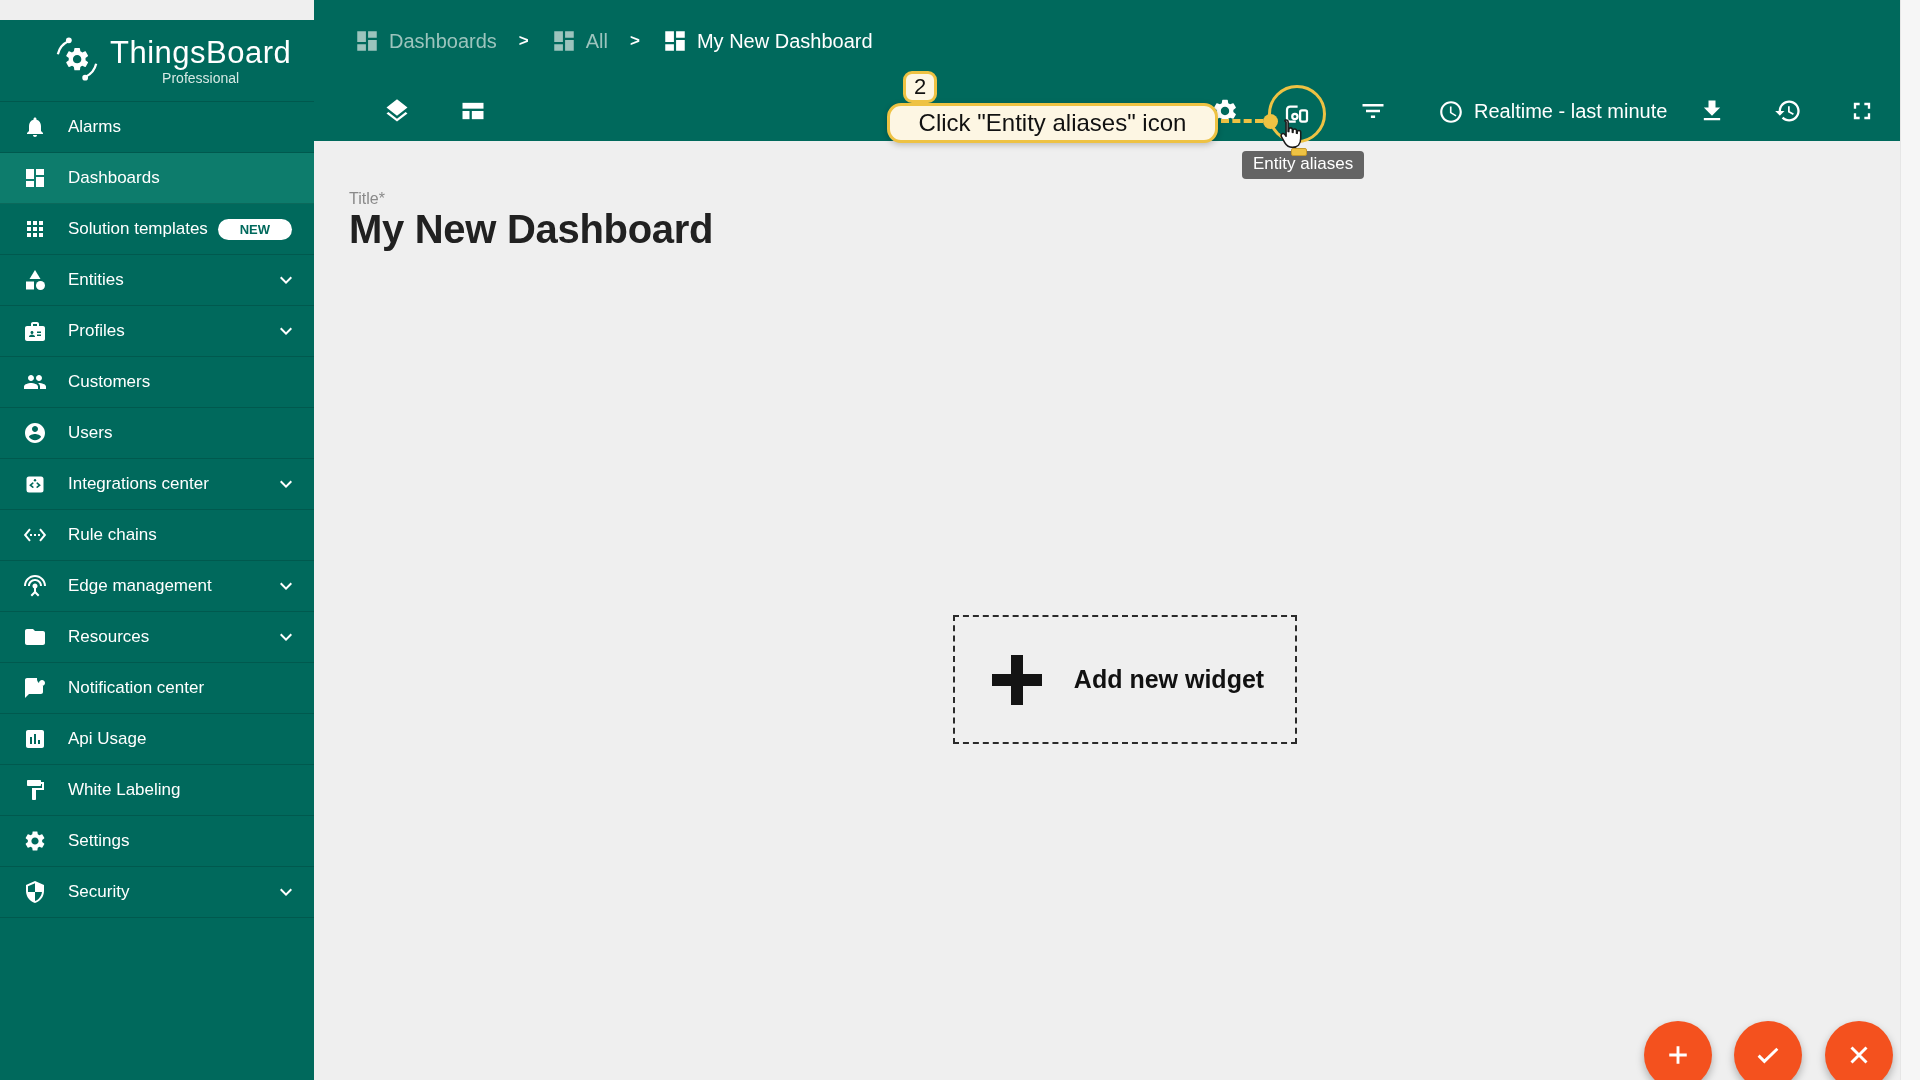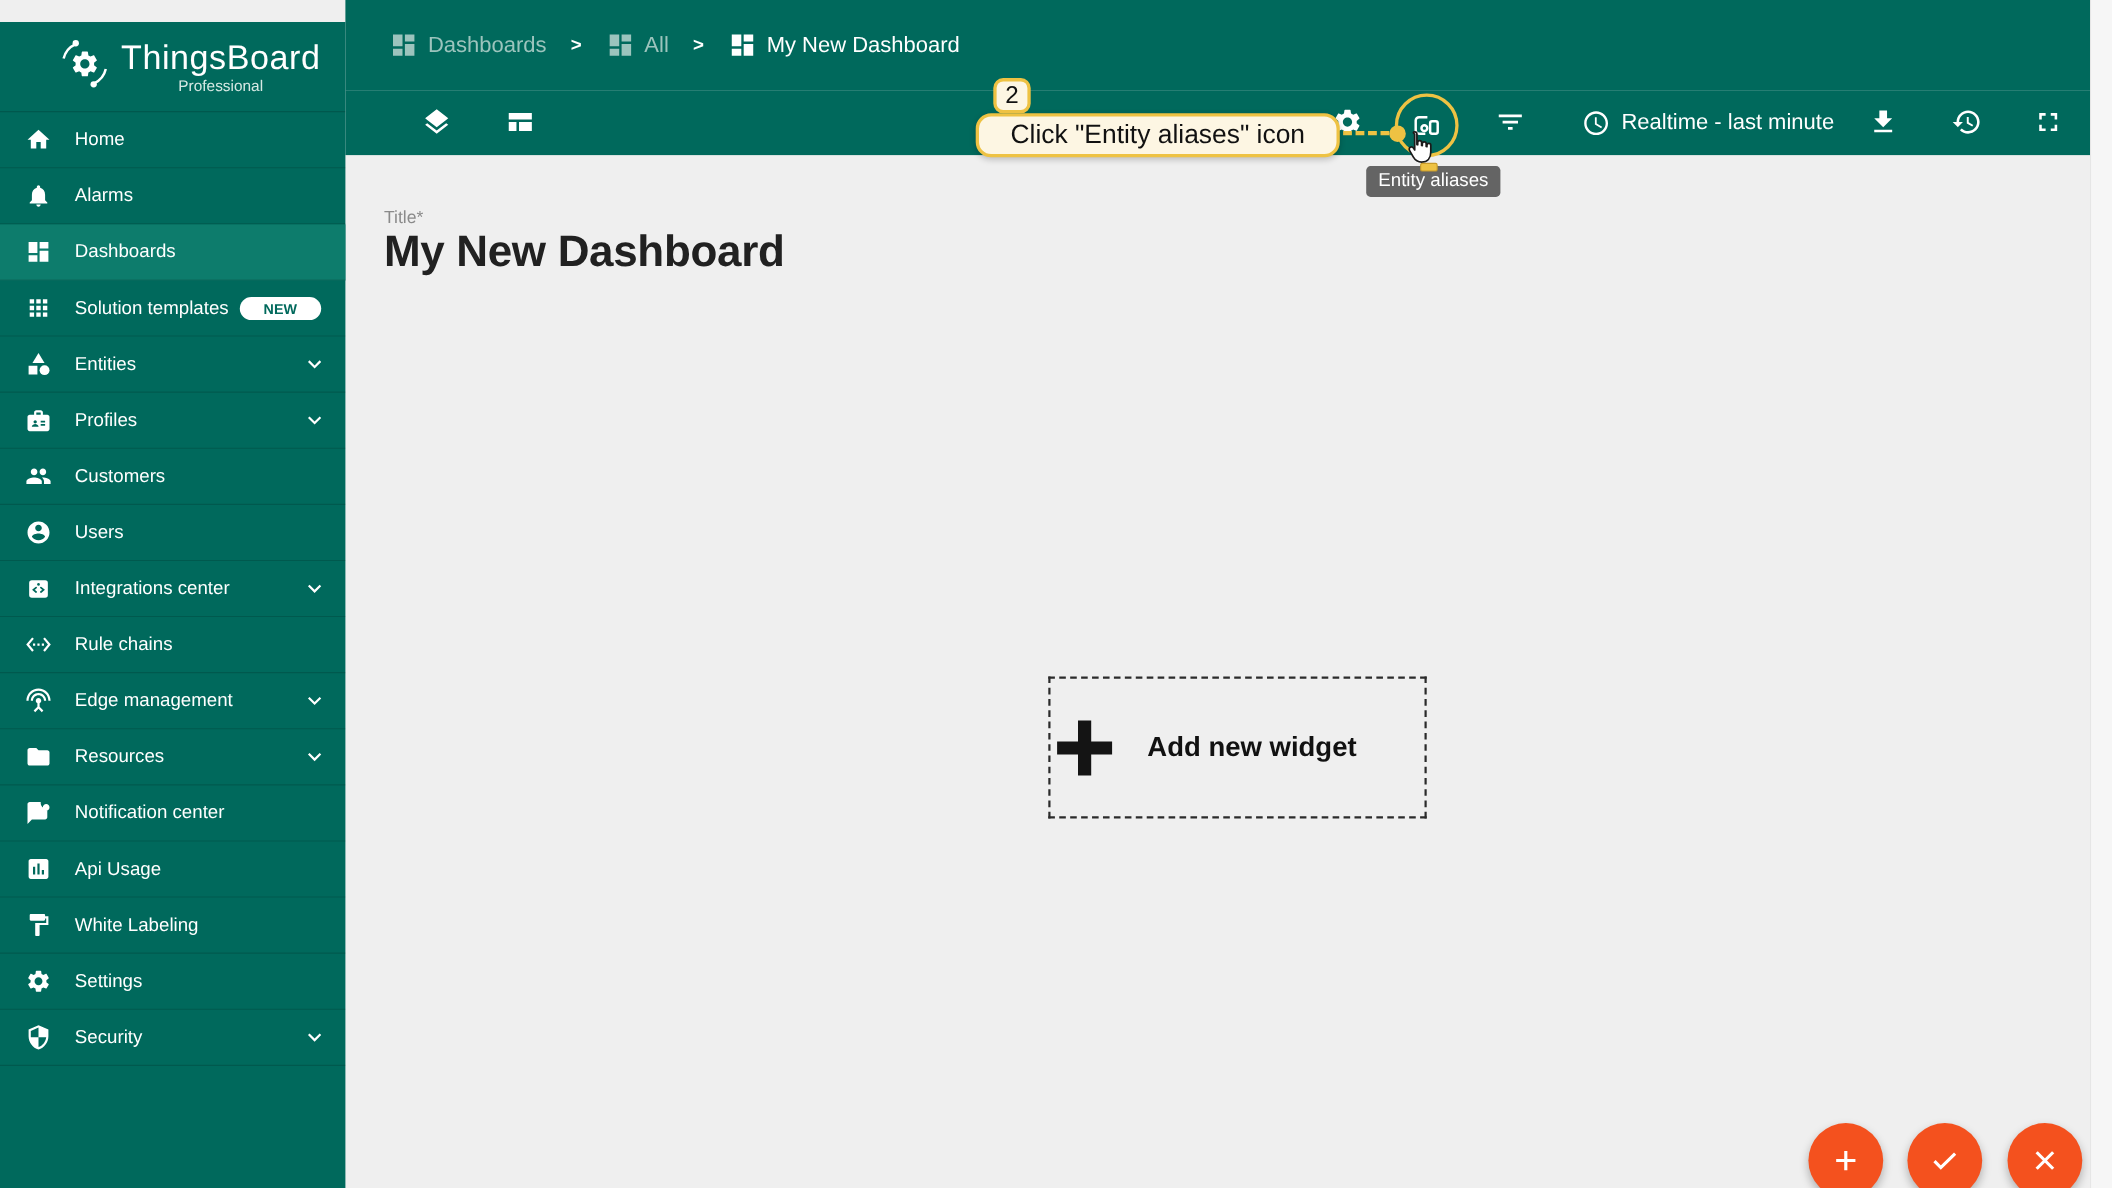--- a/index.html
+++ b/index.html
@@ -72,21 +72,21 @@
   .tw-label { color:#fff; font-size:20px; }
 
   
   .content { position:absolute; left:324px; top:141px; width:1586px; height:939px;
              background:#efefef;margin-top:42px; }
   .title-label { position:absolute; left:25px; top:7px; font-size:16px; color:#8a8a8a; }
   .title-value { position:absolute; left:25px; top:24px; font-size:40px; font-weight:700;
                  color:#212121; letter-spacing:-.3px; cursor:text; }
   .add-widget { position:absolute; left:629px; top:432px; width:344px; height:129px;
                 border:2px dashed #2b2b2b; display:flex; align-items:center;
-                justify-content:flex-start; gap:26px; cursor:pointer; }
+                justify-content:center; gap:26px; cursor:pointer; }
   .add-widget svg { width:62px; height:62px; }
   .add-widget-label { font-size:25px; font-weight:700; color:#111; }
   .fab { position:absolute; top:838px; width:68px; height:68px; border-radius:50%;
          background:#f4511e; display:flex; align-items:center; justify-content:center;
          box-shadow:0 4px 9px rgba(0,0,0,.28); cursor:pointer; }
   .fab svg { width:30px; height:30px; }
 
   
   .guide-badge { position:absolute; left:903px; top:71px; width:34px; height:32px;
                  background:#fdf6e3; border:3px solid #eec243; border-radius:9px;
@@ -127,28 +127,20 @@
         </svg>
       </span>
       <span class="logo-text">
         <div class="logo-title">ThingsBoard</div>
         <div class="logo-sub">Professional</div>
       </span>
     </div>
 
     <div class="nav">
 
-      <div class="nav-item">
-        <span class="nav-icon">
-            <svg viewBox="0 0 24 24" fill="#fff">
-              <path d="M10 20v-6h4v6h5v-8h3L12 3 2 12h3v8z"></path>
-            </svg>
-          </span>
-        <span class="nav-label">Home</span>
-      </div>
 
       <div class="nav-item">
         <span class="nav-icon">
             <svg viewBox="0 0 24 24" fill="#fff">
               <path d="M12 22c1.1 0 2-.9 2-2h-4c0 1.1.9 2 2 2zm6-6v-5c0-3.07-1.63-5.64-4.5-6.32V4c0-.83-.67-1.5-1.5-1.5s-1.5.67-1.5 1.5v.68C7.64 5.36 6 7.92 6 11v5l-2 2v1h16v-1l-2-2z"></path>
             </svg>
           </span>
         <span class="nav-label">Alarms</span>
       </div>
 

